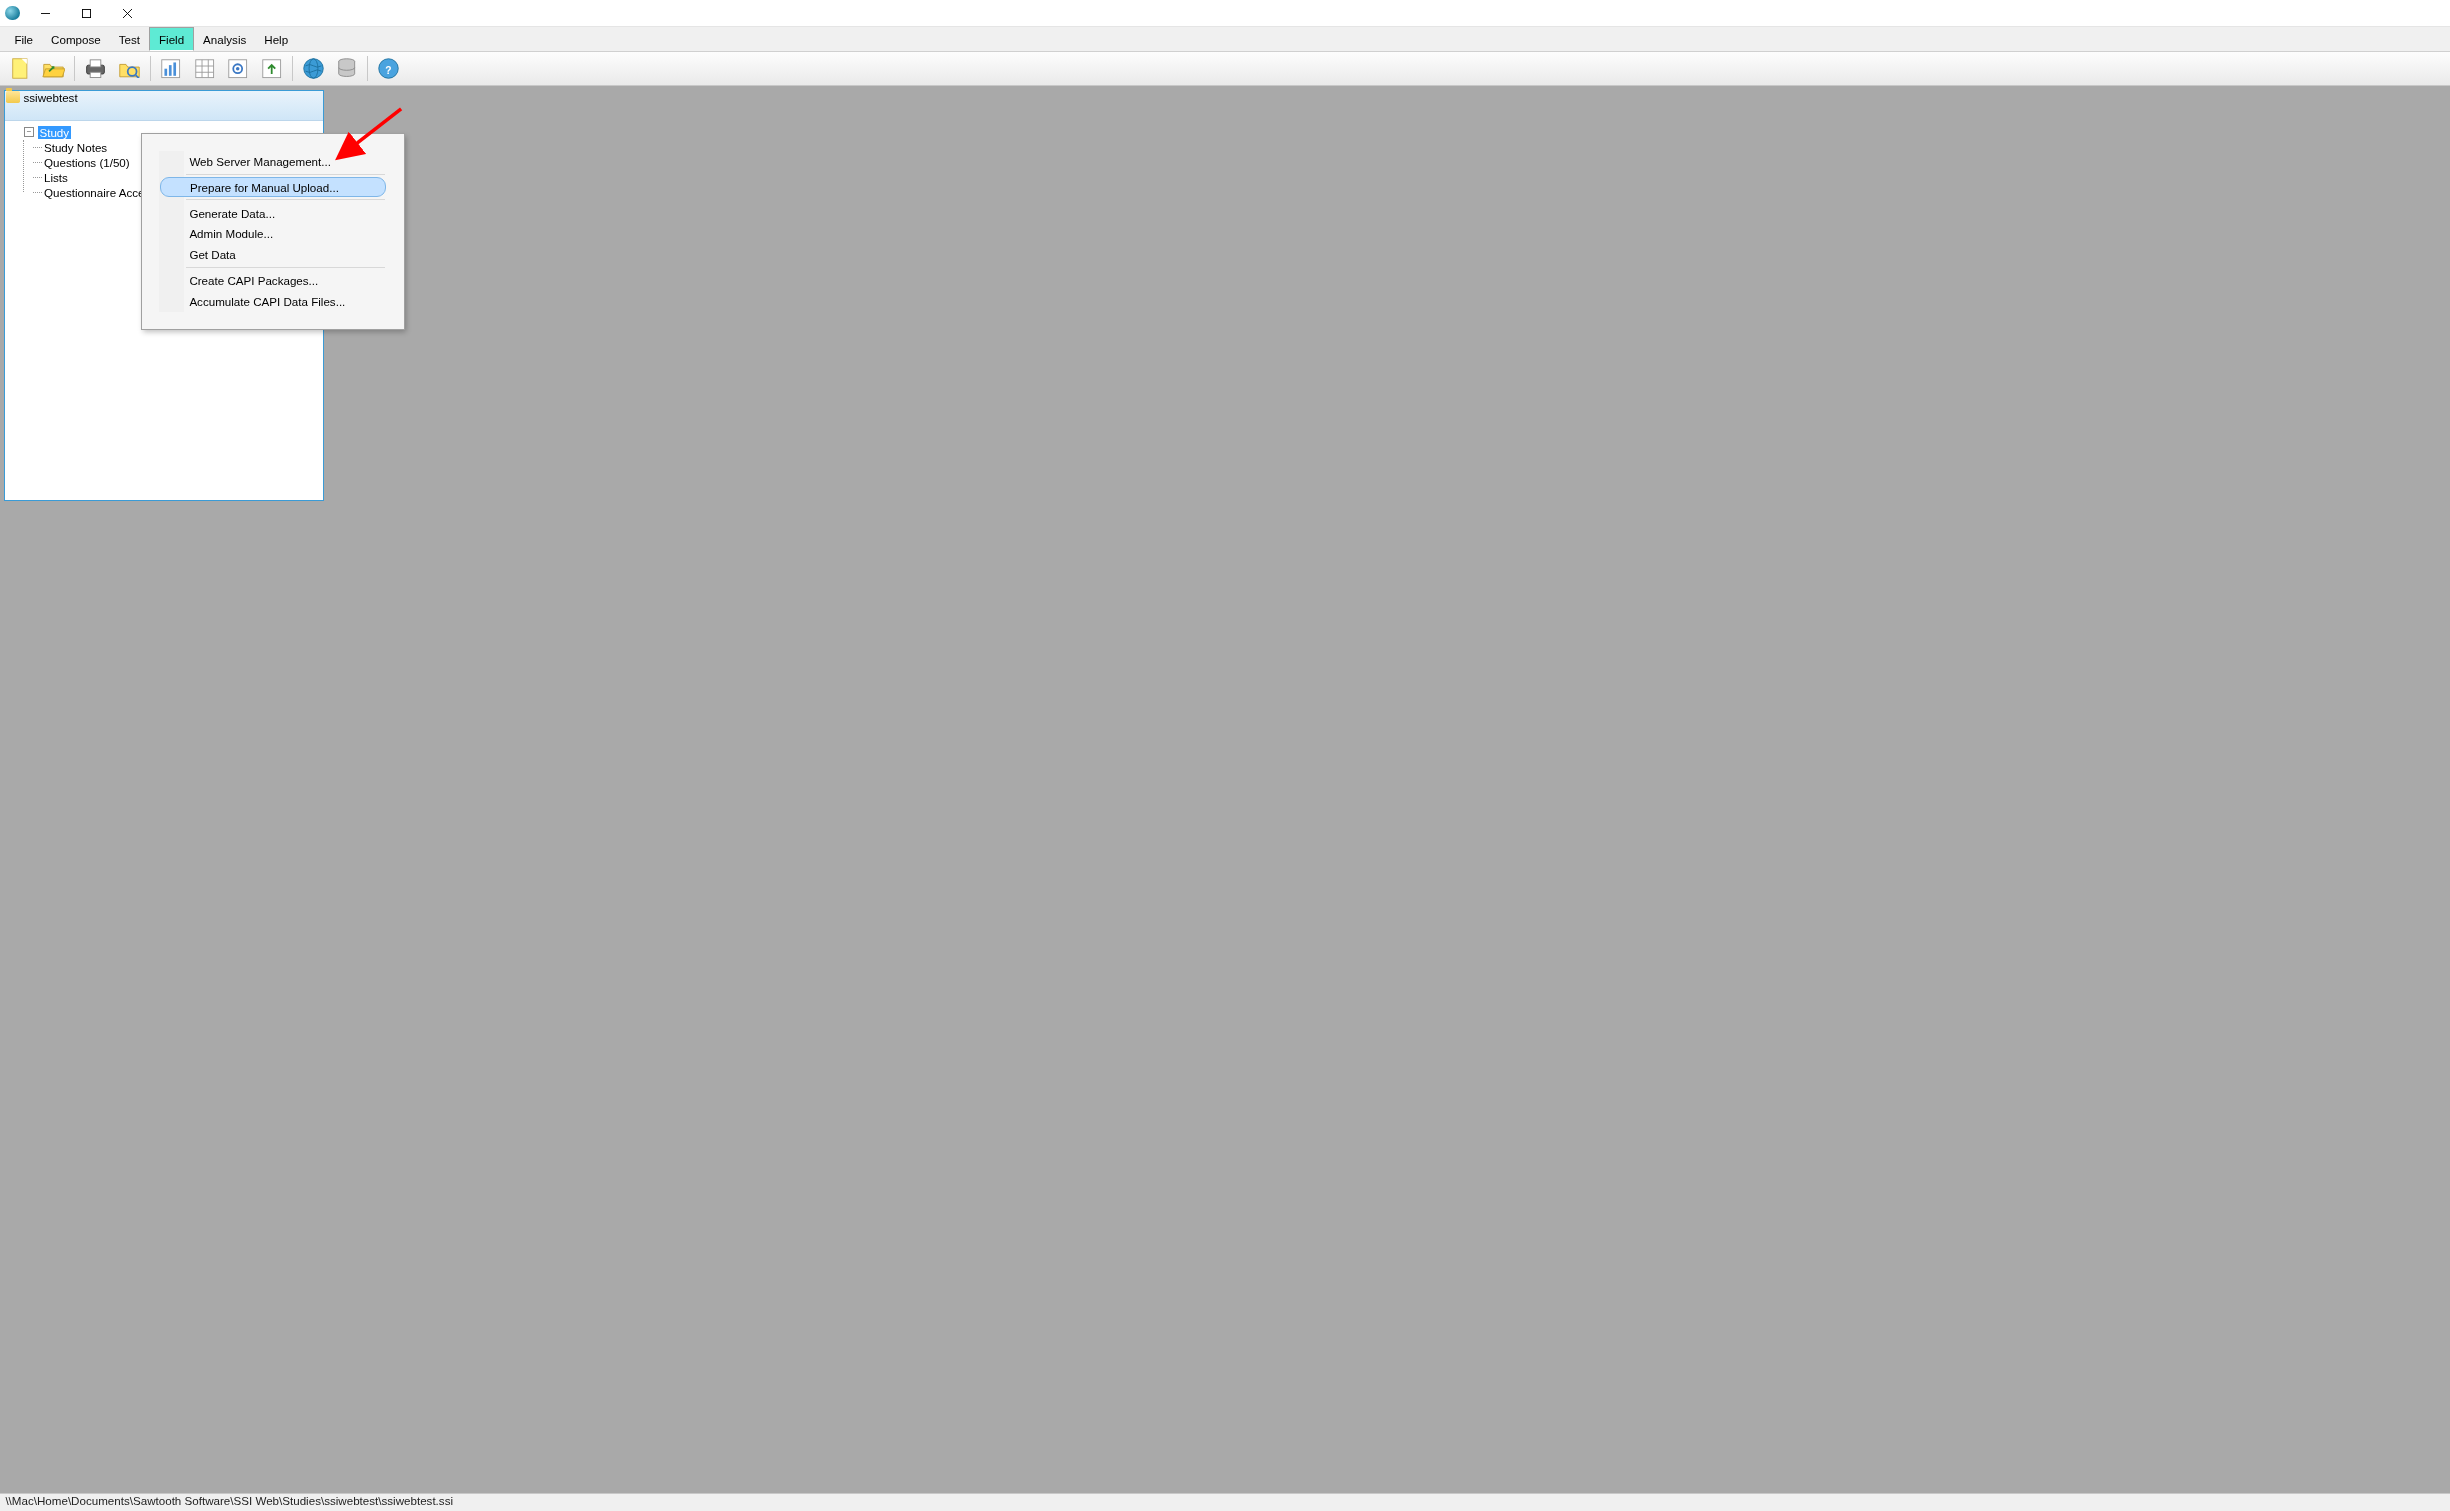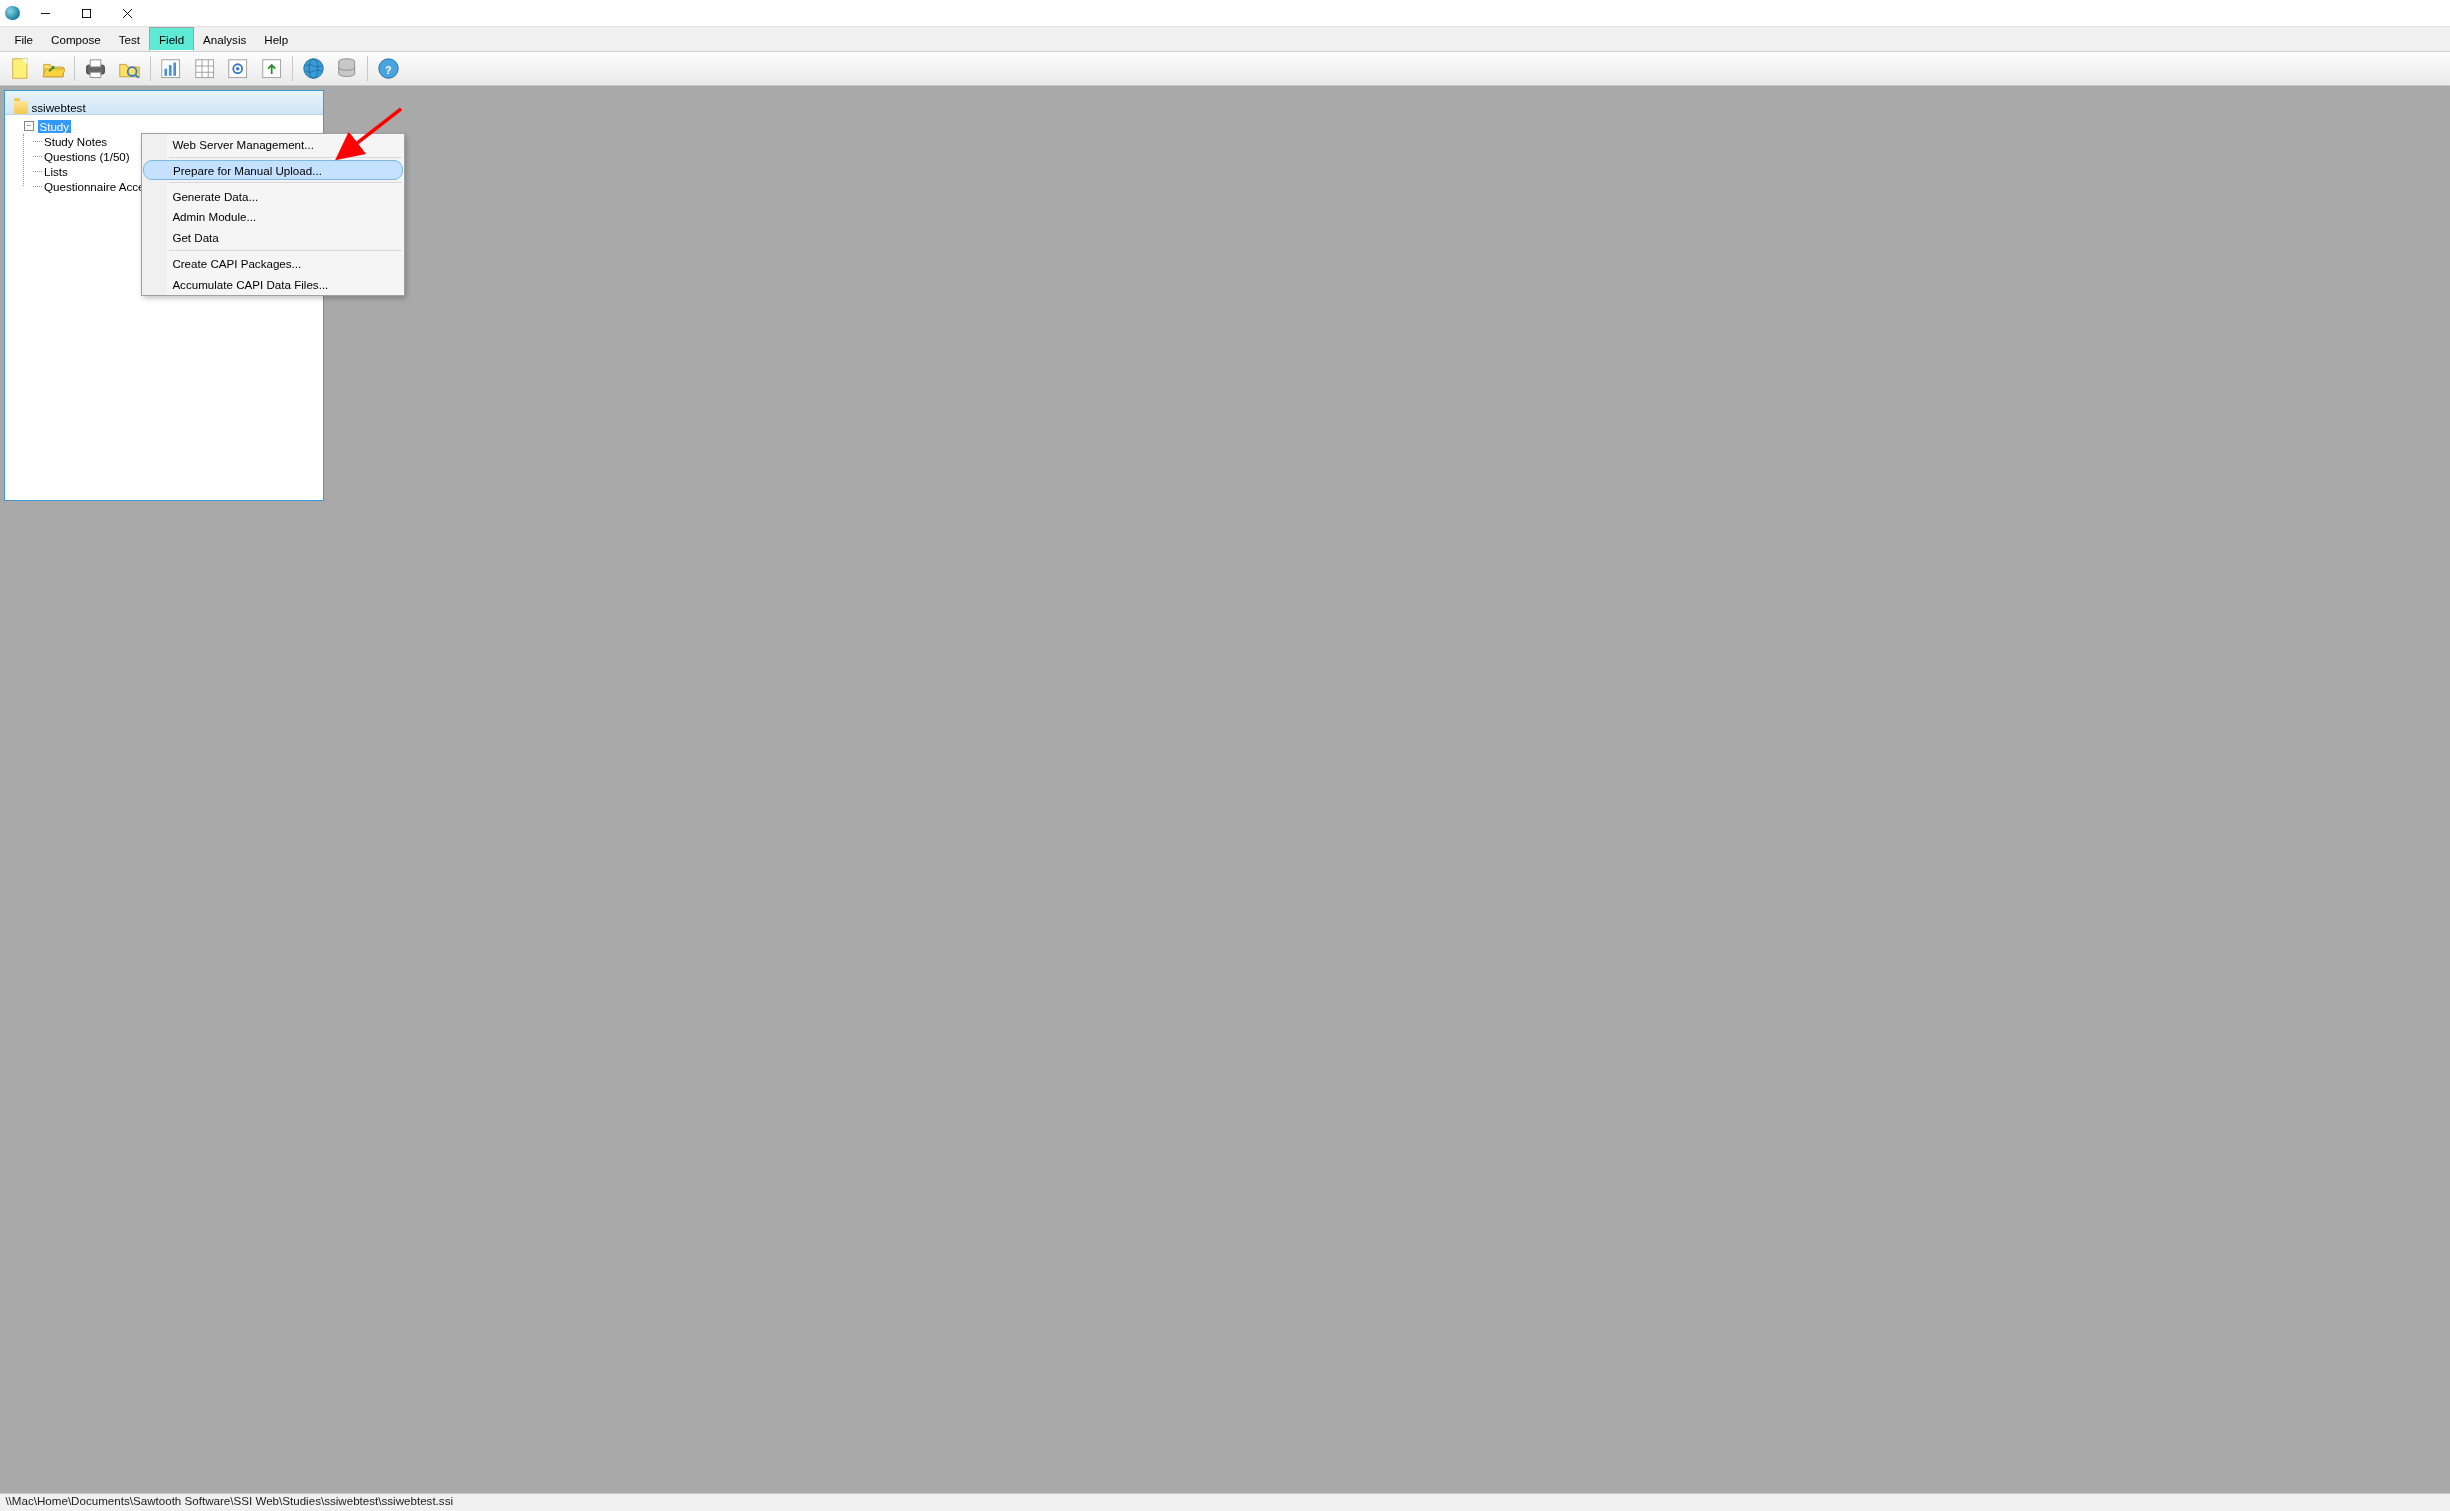--- a/index.html
+++ b/index.html
@@ -20,35 +20,35 @@
 .menu-item.open { background: #5eead4; border: 0.9px solid #a0a0a0; border-bottom: 0.9px solid #fff; position: relative; z-index: 20; }
 
 
 .toolbar { height: 34px; background: linear-gradient(#fdfdfd, #eaeaea); border-bottom: 0.9px solid #c8c8c8; display: flex; align-items: center; padding: 0 5.4px; gap: 3.6px; }
 .tb-btn { width: 30px; height: 29px; display: flex; align-items: center; justify-content: center; border-radius: 2.7px; }
 .tb-sep { width: 0.9px; height: 25px; background: #c8c8c8; margin: 0 1.8px; }
 
 
 .workspace { flex: 1; background: #a9a9a9; display: flex; align-items: flex-start; padding: 3.6px; position: relative; }
 .tree-panel { width: 320px; height: 411px; background: #fff; border: 0.9px solid #3a9bd6; border-top: 1.8px solid #3a9bd6; }
-.tree-header { height: 24px; background: linear-gradient(#e9f3fb, #cfe6f7); border-bottom: 0.9px solid #bcd6eb; display: flex; align-items: flex-end; padding-left: 9px; gap: 3.6px; }
+.tree-header { height: 30px; background: linear-gradient(#e9f3fb, #cfe6f7); border-bottom: 0.9px solid #bcd6eb; display: flex; align-items: flex-start; padding-left: 1px; gap: 3.6px; }
 .tree-header .hdr-icon { width: 14.3px; height: 12.5px; background: linear-gradient(#ffe699, #f2c94c); border-radius: 1.8px; position: relative; }
 .tree-header .hdr-icon::before { content: ""; position: absolute; top: -2.7px; left: 0.9px; width: 5.4px; height: 2.7px; background: #f2c94c; border-radius: 0.9px 0.9px 0 0; }
 .tree-body { padding: 3.6px 0 0 9px; font-size: 11.6px; color: #000; }
 .tree-row { display: flex; align-items: center; height: 16px; }
 .tree-row .expander { width: 9.8px; height: 9.8px; border: 0.9px solid #888; display: flex; align-items: center; justify-content: center; font-size: 8px; line-height: 1; margin-right: 3.6px; color: #555;}
 .tree-row .node-label { padding: 0 1.8px; }
 .tree-row .node-label.selected { background: #3399ff; color: #fff; }
 .tree-children { padding-left: 19.7px; position: relative; }
 .tree-children::before { content: ""; position: absolute; left: 9.8px; top: 0; bottom: 8px; border-left: 0.9px dotted #999; }
 .tree-child { display: flex; align-items: center; height: 15px; position: relative; padding-left: 10.7px; }
 .tree-child::before { content:""; position:absolute; left:0; top:7.1px; width:9px; border-top:0.9px dotted #999; }
 
 
-.dropdown { position: absolute; top: 47px; left: 141px; width: 264px; background: #f5f5f5; border: 0.9px solid #a0a0a0; box-shadow: 1.8px 2.7px 5.4px rgba(0,0,0,.25); z-index: 15; padding: 0; }
+.dropdown { position: absolute; top: 47px; left: 141px; width: 264px; background: #f5f5f5; border: 0.9px solid #a0a0a0; box-shadow: 1.8px 2.7px 5.4px rgba(0,0,0,.25); z-index: 15; padding: 17px; }
 .dd-inner { border-left: 25px solid #f0f0f0; background: #f5f5f5; }
 .dd-item { height: 20.5px; display: flex; align-items: center; padding-left: 5.4px; color: #000; position: relative; left: 0; margin-left: 0; }
 .dd-item.highlight { background: #c4e1ff; border: 0.9px solid #7eb6e8; border-radius: 9px; margin: -0.9px 0.9px -0.9px -24px; padding-left: 29px; }
 .dd-sep { height: 0.9px; background: #d8d8d8; margin: 2.7px 1.8px 2.7px 1.8px; }
 
 
 .arrow-annot { position: absolute; top: 18px; left: 330px; z-index: 30; pointer-events: none; }
 
 
 .status-bar { height: 18px; background: #f0f0f0; border-top: 0.9px solid #c8c8c8; display: flex; align-items: flex-start; padding: 0 5.4px; font-size: 10.7px; color: #222; }

